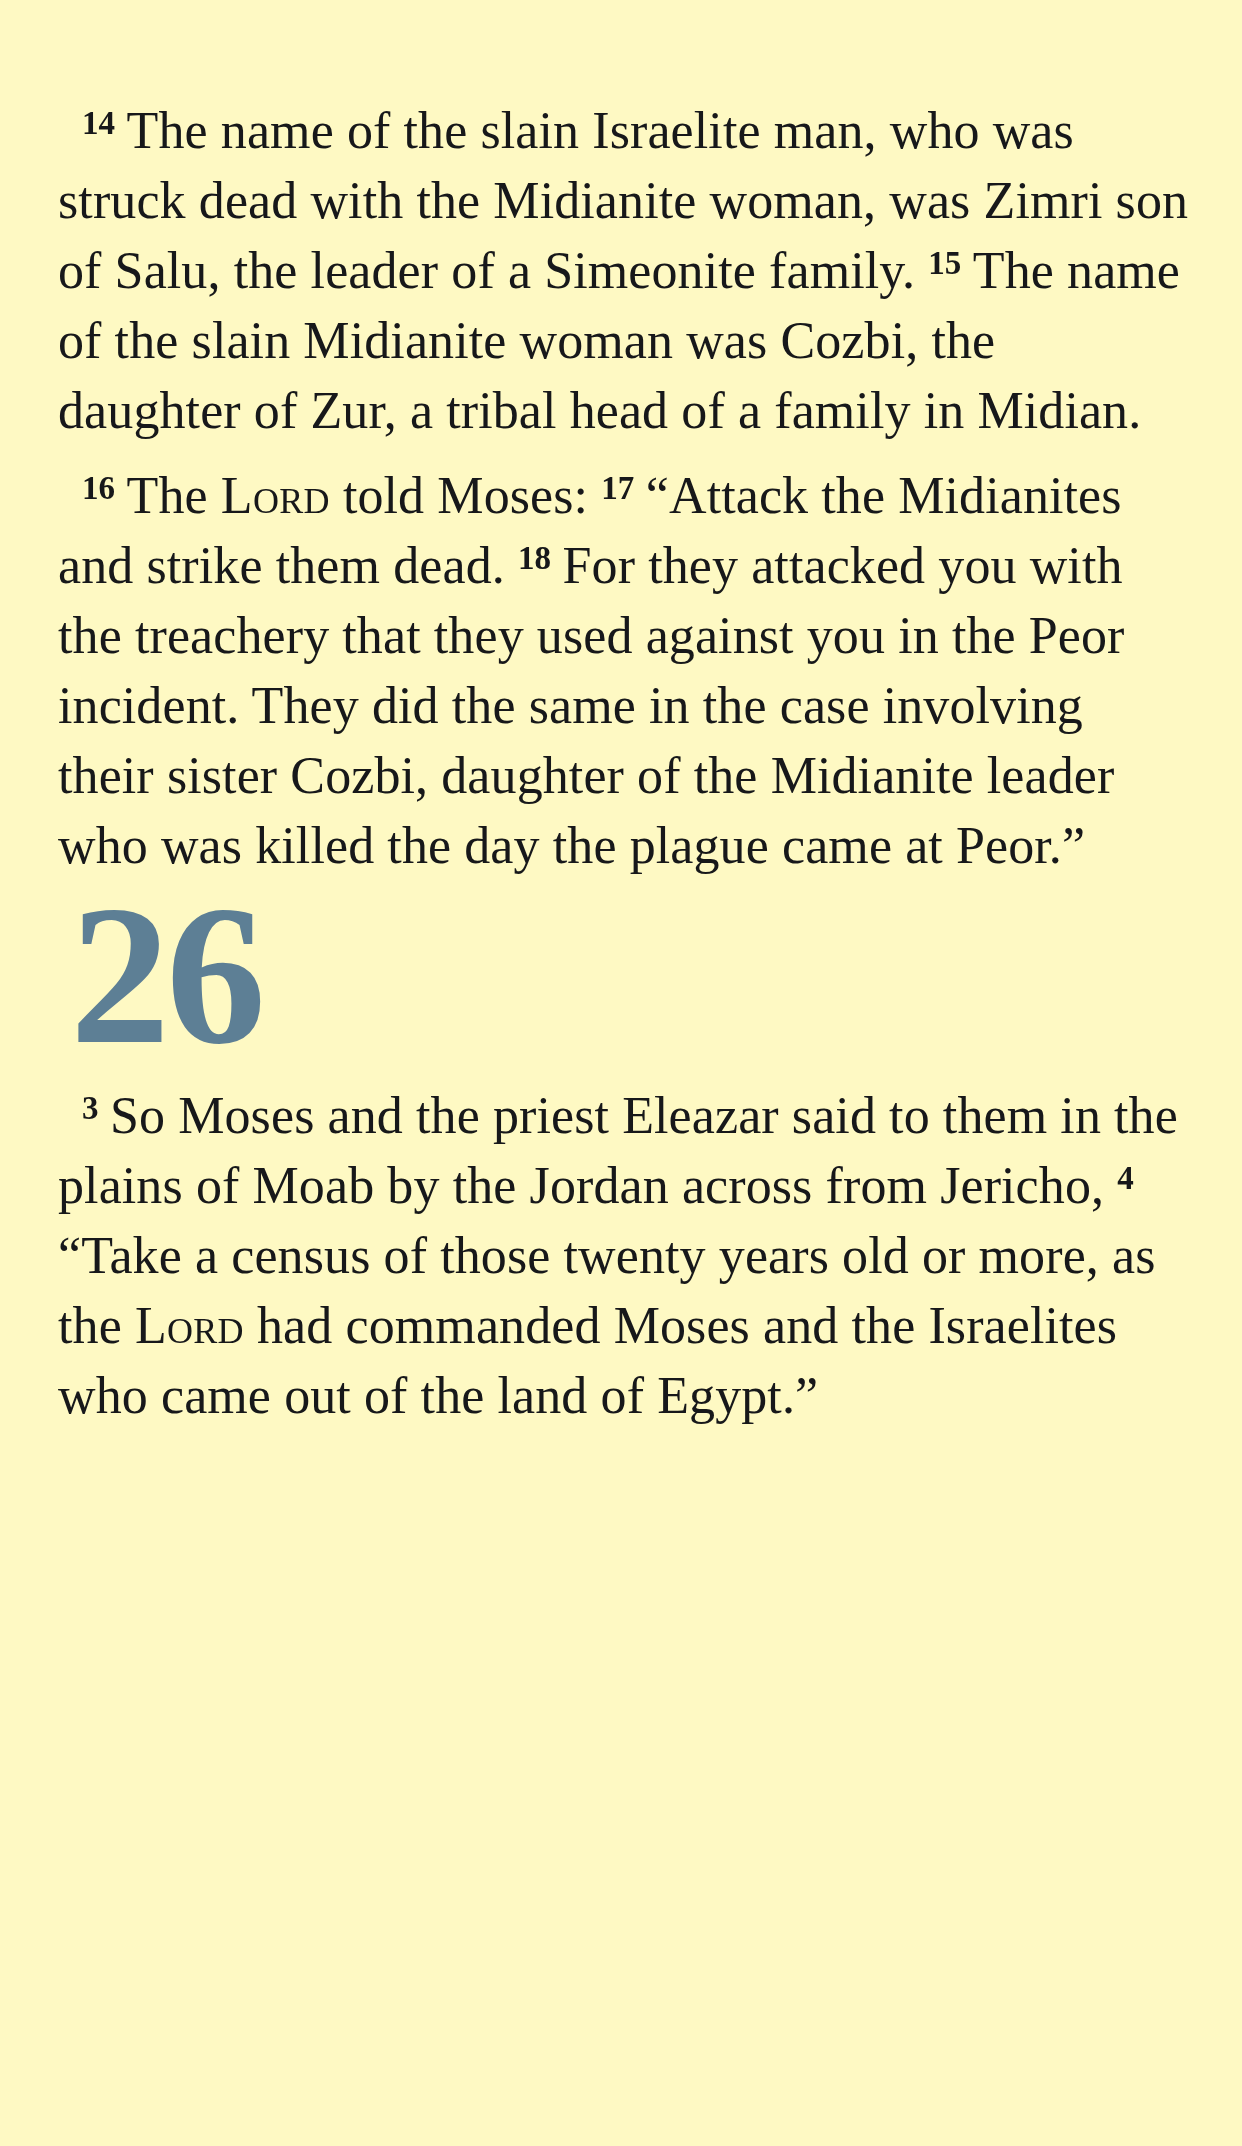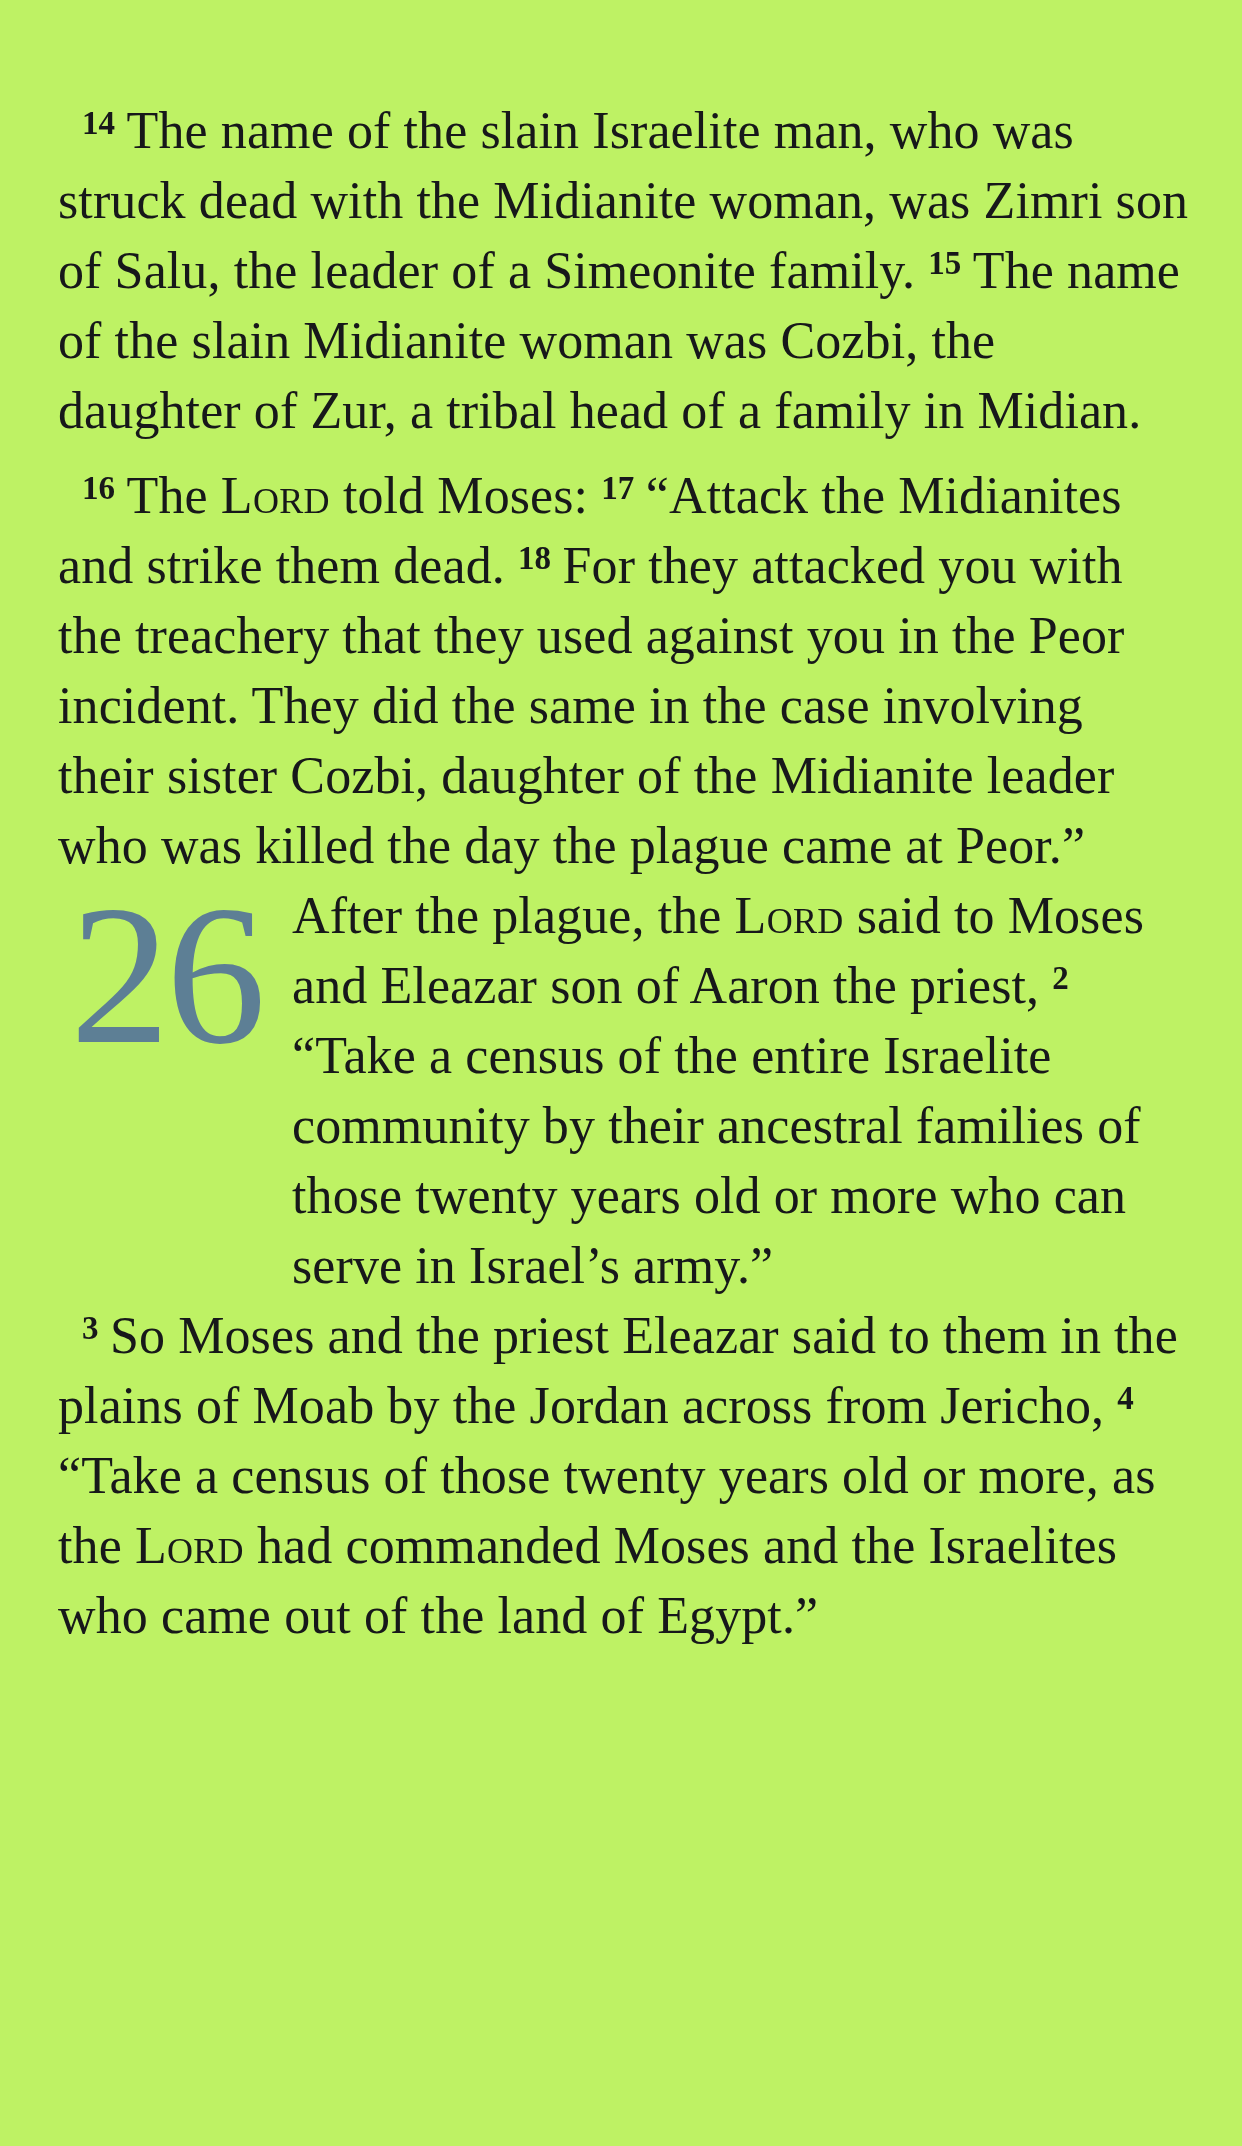--- a/index.html
+++ b/index.html
@@ -13,21 +13,21 @@
     font-family: "Liberation Serif", "DejaVu Serif", serif;
     color: #1a1a1a;
     overflow: hidden;
   }
 
   .page {
     box-sizing: border-box;
     width: 1242px;
     height: 2146px;
     padding: 96px 52px 0 58px;
-    background: #bef264;
+    background: #fef9c3;
   }
 
   .text-body {
     font-size: 52px;
     line-height: 70px;
     text-align: left;
     color: #17181a;
     letter-spacing: 0.1px;
   }
 
@@ -63,41 +63,40 @@
   .chapter-block {
     position: relative;
     min-height: 200px;
   }
   .dropcap {
     float: left;
     font-size: 200px;
     line-height: 176px;
     color: #5d7f95;
     font-family: "Liberation Serif", "DejaVu Serif", serif;
-    margin: 6px 30px 0 12px;
+    margin: 6px 18px 0 12px;
     letter-spacing: -4px;
-    font-weight: normal;
+    font-weight: bold;
   }
   .chapter-text {
     overflow: hidden;
   }
   .clearer { clear: both; }
 </style>
 </head>
 <body>
 
 <div class="page">
   <div class="text-body">
 
     <p class="para" id="para-1"><sup class="vnum vnum-lead">14 </sup>The name of the slain Israelite man, who was struck dead with the Midianite woman, was Zimri son of Salu, the leader of a Simeonite family. <sup class="vnum">15 </sup>The name of the slain Midianite woman was Cozbi, the daughter of Zur, a tribal head of a family in Midian.</p>
 
     <p class="para" id="para-2"><sup class="vnum vnum-lead">16 </sup>The <span class="smallcaps">Lord</span> told Moses: <sup class="vnum">17 </sup>“Attack the Midianites and strike them dead. <sup class="vnum">18 </sup>For they attacked you with the treachery that they used against you in the Peor incident. They did the same in the case involving their sister Cozbi, daughter of the Midianite leader who was killed the day the plague came at Peor.”</p>
 
     <div class="chapter-block">
       <span class="dropcap">26</span>
-      <div class="chapter-text" id="chapter-text">After the plague, the <span class="smallcaps">Lord</span> said to Moses and Eleazar son of Aaron the priest, <sup class="vnum">2 </sup>“Take a census of the entire Israelite community by their ancestral families of those twenty years old or more who can serve in Israel’s army.”</div>
       <div class="clearer"></div>
     </div>
 
     <p class="para" id="para-3"><sup class="vnum vnum-lead">3 </sup>So Moses and the priest Eleazar said to them in the plains of Moab by the Jordan across from Jericho, <sup class="vnum">4 </sup>“Take a census of those twenty years old or more, as the <span class="smallcaps">Lord</span> had commanded Moses and the Israelites who came out of the land of Egypt.”</p>
 
   </div>
 </div>
 
 </body></html>

